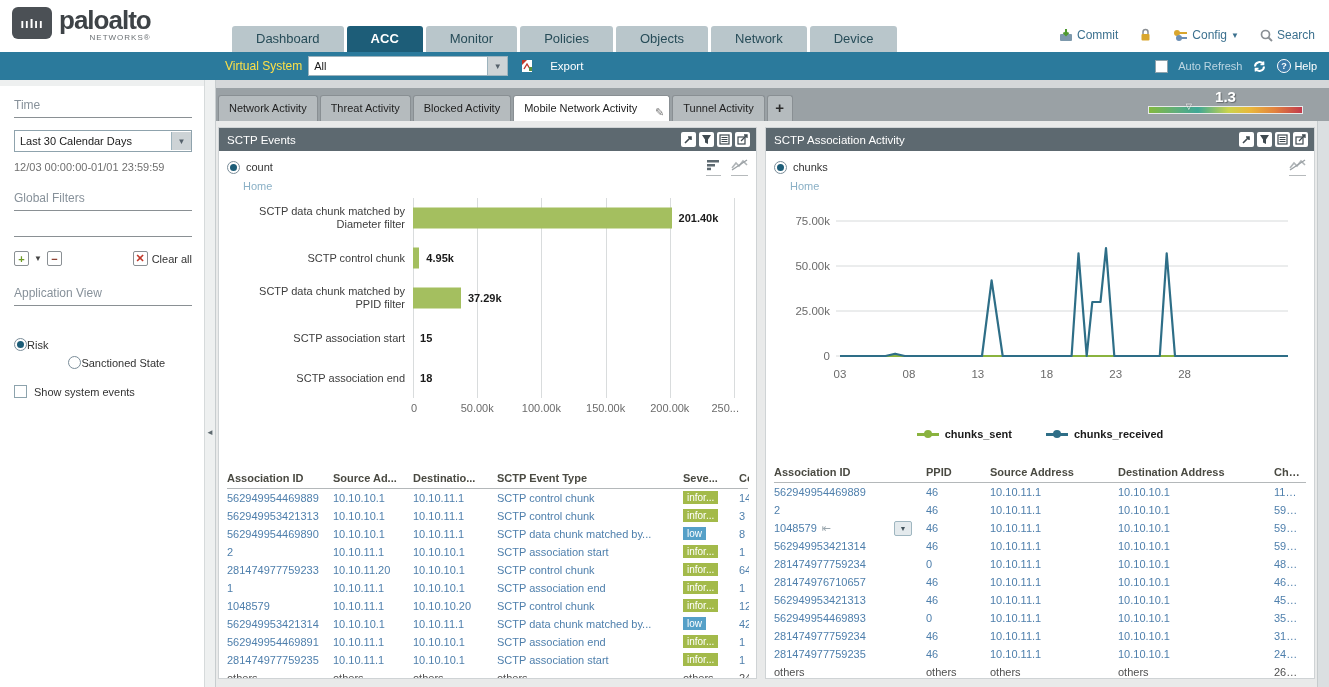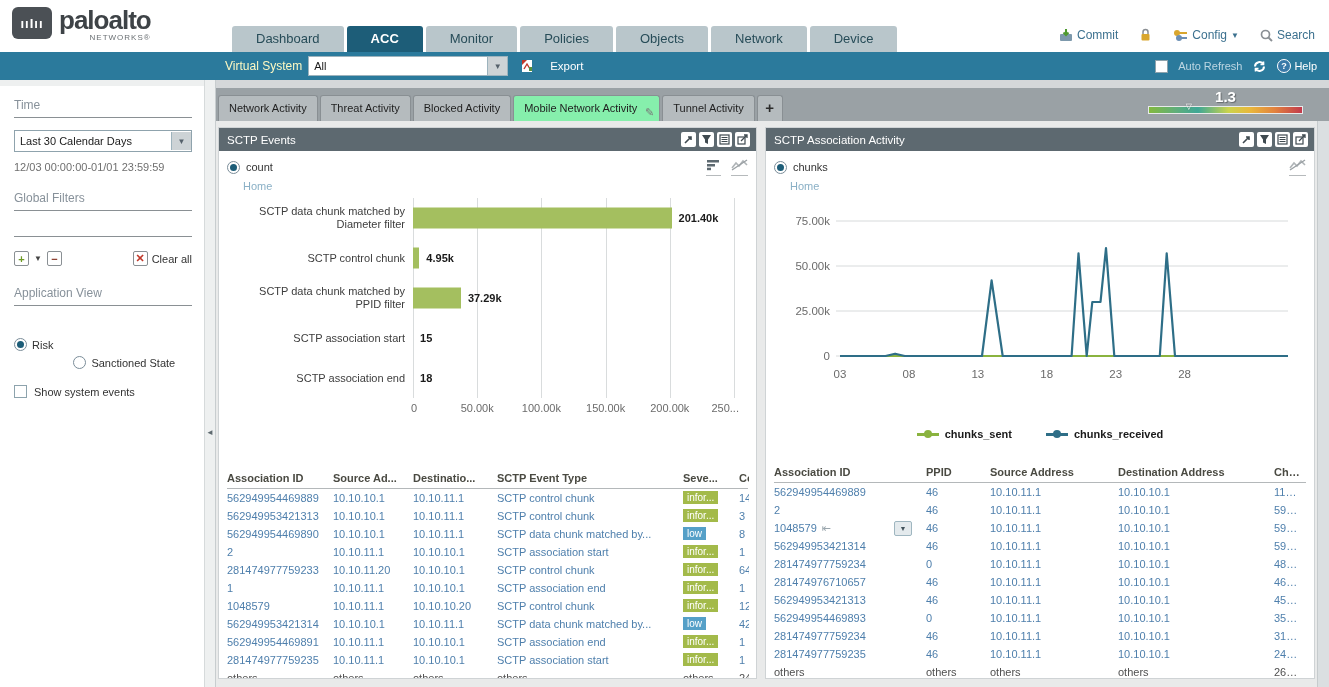--- a/index.html
+++ b/index.html
@@ -16,21 +16,21 @@
   .brand-sub { display:block; text-align:right; font-size:8px; color:#6a6f73; letter-spacing:1px; margin-top:1px; }
   .nav-tabs { position:absolute; left:232px; bottom:0; display:flex; align-items:flex-end; }
   .nav-tab { height:26px; line-height:26px; padding:0 24px; background:#b9c6cb; color:#274c58; margin-right:3px; border-radius:3px 3px 0 0; font-size:13px; cursor:pointer; }
   .nav-tab.active { background:#1d5d78; color:#fff; font-weight:bold; }
   .utilities { position:absolute; right:14px; top:28px; display:flex; align-items:center; gap:21px; color:#3c718f; font-size:12px; }
   .util-item { display:flex; align-items:center; gap:4px; cursor:pointer; }
   .caret { font-size:8px; color:#3c718f; }
 
   
   .teal-band { position:absolute; top:52px; left:0; right:0; height:28px; background:#2b7a9c; display:flex; align-items:center; }
-  .vsys-label { color:#fef9c3; margin-left:225px; font-size:12px; }
+  .vsys-label { color:#fde047; margin-left:225px; font-size:12px; }
   .vsys-select { width:200px; height:20px; background:#fff; border:1px solid #9db3bd; margin-left:6px; display:flex; align-items:center; justify-content:space-between; padding-left:5px; font-size:11px; color:#1a1a1a; cursor:pointer; }
   .select-trigger { width:20px; height:18px; background:#cdd3d6; border-left:1px solid #9db3bd; display:flex; align-items:center; justify-content:center; color:#55616b; font-size:8px; }
   .export-btn { display:flex; align-items:center; gap:16px; color:#fff; margin-left:12px; cursor:pointer; font-size:11.5px; }
   .band-right { margin-left:auto; display:flex; align-items:center; gap:10px; margin-right:12px; color:#bcd6e2; }
   .checkbox { width:13px; height:13px; background:#fff; border:1px solid #8da3ad; display:inline-block; }
   .help-item { display:flex; align-items:center; gap:3px; color:#fff; cursor:pointer; }
 
   
   .sidebar-col { position:absolute; top:80px; left:0; width:204px; bottom:0; background:#fff; border-top:6px solid #eef0f0; }
   .sidebar { padding:12px 12px 0 14px; }
@@ -40,34 +40,34 @@
   .gf-box { border-bottom:1px solid #8a9094; height:26px; }
   .icon-row { display:flex; align-items:center; gap:5px; margin-top:14px; }
   .sq-icon { width:15px; height:15px; border:1px solid #8a9094; border-radius:2px; background:#fff; display:inline-flex; align-items:center; justify-content:center; font-weight:bold; font-size:11px; cursor:pointer; }
   .plus-icon { color:#6f9a27; }
   .minus-icon { color:#8a3b2a; }
   .x-icon { color:#c0392b; }
   .clear-all { margin-left:auto; display:flex; align-items:center; gap:4px; color:#333; cursor:pointer; }
   .radio { width:13px; height:13px; border:1px solid #7b8d99; border-radius:50%; background:#fff; display:inline-flex; align-items:center; justify-content:center; }
   .radio.checked::after { content:""; width:7px; height:7px; border-radius:50%; background:#1d5d78; }
   .option-row { display:flex; align-items:center; gap:6px; margin-top:14px; }
-  .option-row .opt { display:flex; align-items:center; gap:5px; cursor:pointer; }
+  .option-row .opt { display:flex; align-items:center; cursor:pointer; }
   .opt + .opt { margin-left:14px;margin-top:36px; }
   .sysevents-row { display:flex; align-items:center; gap:7px; margin-top:16px; cursor:pointer; }
 
   
   .splitter { position:absolute; top:80px; left:204px; width:12px; bottom:0; background:#eef0f0; border-left:1px solid #d6dadb; border-right:1px solid #c8cdcf; }
   .splitter-arrow { position:absolute; top:348px; left:1px; font-size:8px; color:#5f6a70; cursor:pointer; }
 
   
   .main { position:absolute; top:80px; left:216px; right:0; bottom:0; }
   .main-topstrip { height:8px; background:#d4d7d9; }
   .acc-tabstrip { height:33px; background:#9aa1a5; display:flex; align-items:flex-end; padding-left:2px; position:relative; }
   .acc-tab { height:26px; line-height:24px; padding:0 10px; background:#b5bbbe; border:1px solid #898f93; border-bottom:none; border-radius:3px 3px 0 0; margin-right:2px; color:#1f1f1f; cursor:pointer; white-space:nowrap; }
-  .acc-tab.active { background:#86efac; padding-right:22px; position:relative; }
+  .acc-tab.active { background:#ffffff; padding-right:32px; position:relative; }
   .acc-tab.active .pencil { position:absolute; right:5px; top:4px; color:#7a7a7a; font-size:11px; }
   .acc-tab-add { width:26px; text-align:center; font-size:15px; font-weight:bold; color:#2c2c2c; height:26px; line-height:24px; background:#b5bbbe; border:1px solid #898f93; border-bottom:none; border-radius:3px 3px 0 0; cursor:pointer; }
   .risk-meter { position:absolute; right:26px; top:2px; width:155px; }
   .risk-value { text-align:center; color:#fff; font-weight:bold; font-size:15px; text-shadow:1px 1px 1px rgba(0,0,0,.35); line-height:14px; }
   .risk-bar { height:8px; border:1px solid #e8eaea; background:linear-gradient(90deg,#83b93f 0%,#5fae7c 18%,#3fa796 32%,#cbd34c 52%,#e9b83c 66%,#e2833f 82%,#c23a4c 100%); position:relative; margin-top:2px; }
   .risk-marker { position:absolute; top:-4px; left:26%; transform:translateX(-50%); color:#fff; font-size:8px; line-height:8px; text-shadow:0 0 2px rgba(0,0,0,.4); }
 
   .content { padding:6px 14px 0 2px; display:flex; gap:8px; }
   .edge-strip { position:absolute; right:0; top:41px; bottom:0; width:12px; background:#dbdfe1; border-left:1px solid #c6cbcd; }
 

